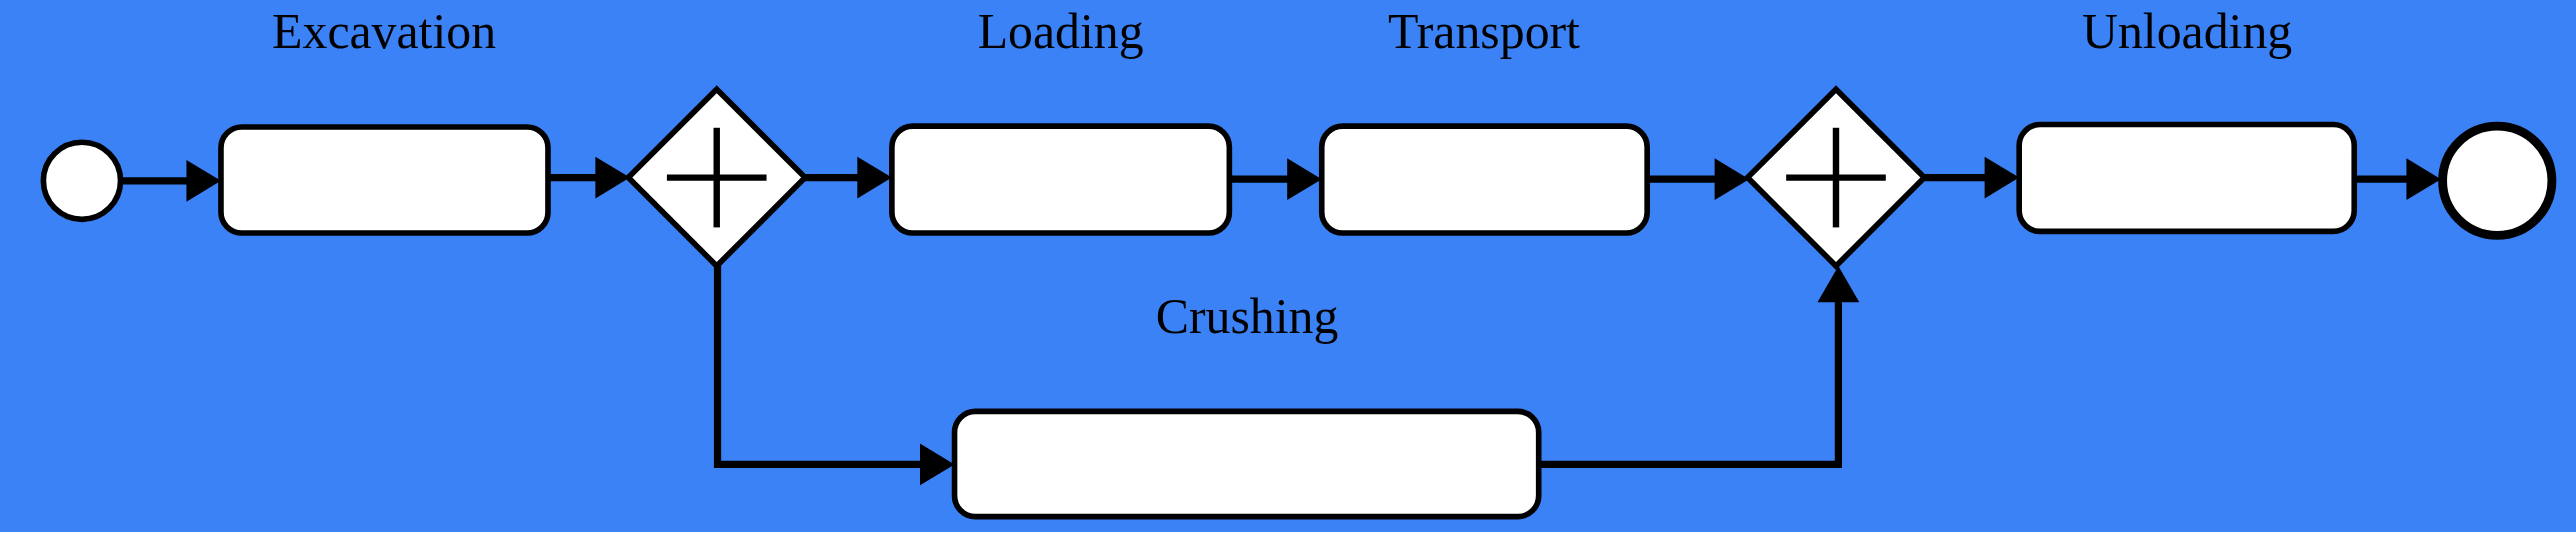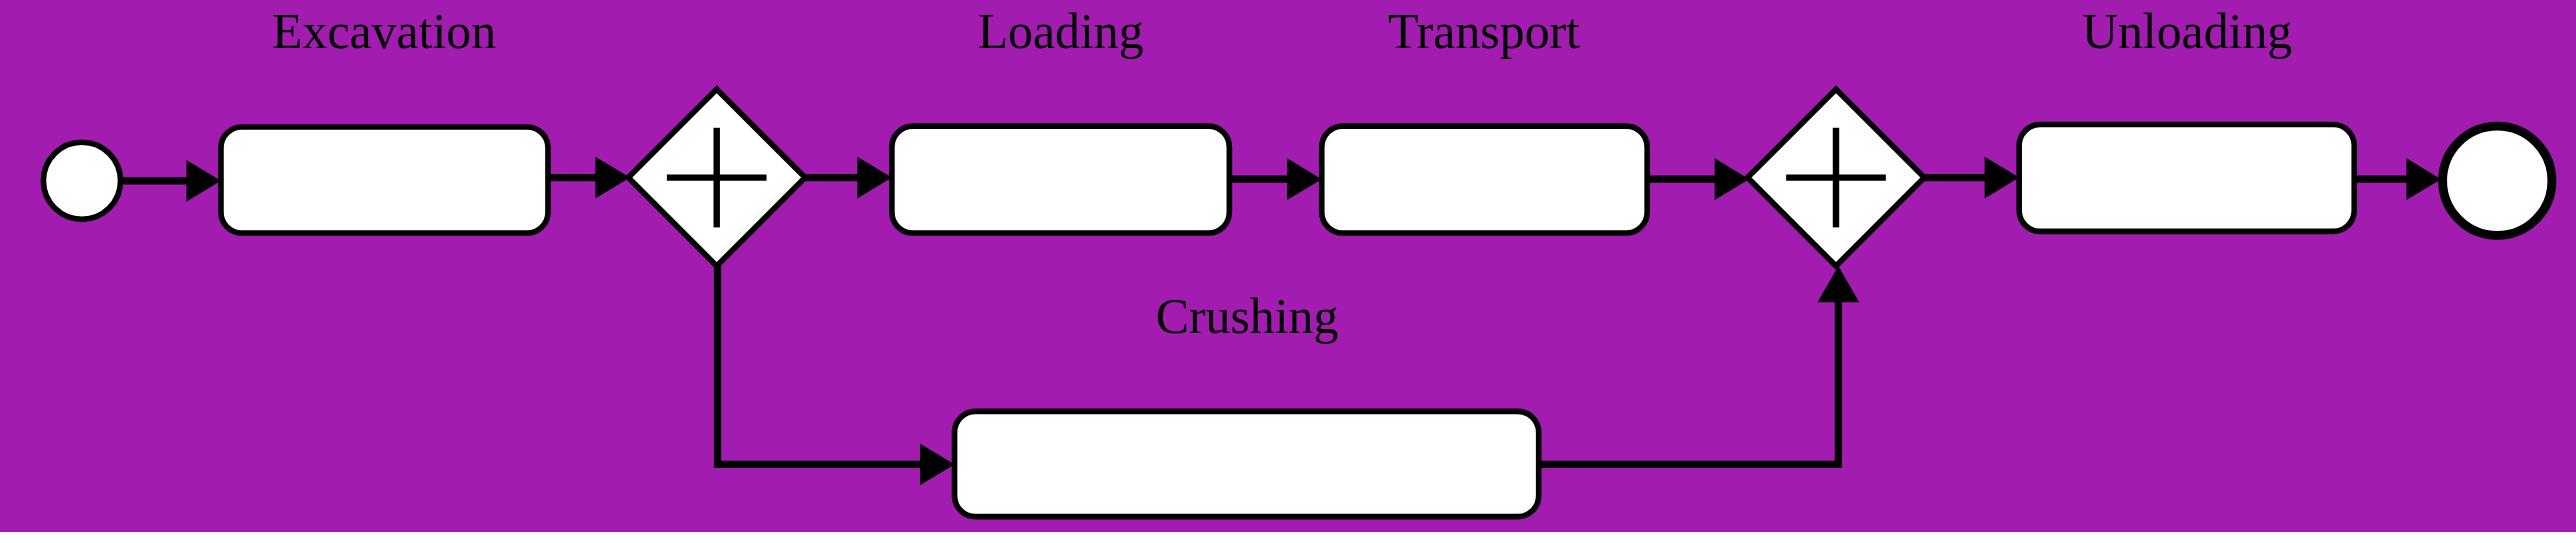--- a/index.html
+++ b/index.html
@@ -5,21 +5,21 @@
 <style>
   html, body {
     margin: 0;
     padding: 0;
     background: #ffffff;
   }
   #diagram-root {
     position: relative;
     width: 2576px;
     height: 532px;
-    background: #a21caf;
+    background: #3b82f6;
     overflow: hidden;
     font-family: "Liberation Serif", "DejaVu Serif", serif;
   }
   svg#bpmn-canvas {
     display: block;
     width: 2576px;
     height: 544px;
   }
   .shape-stroke {
     fill: #ffffff;

